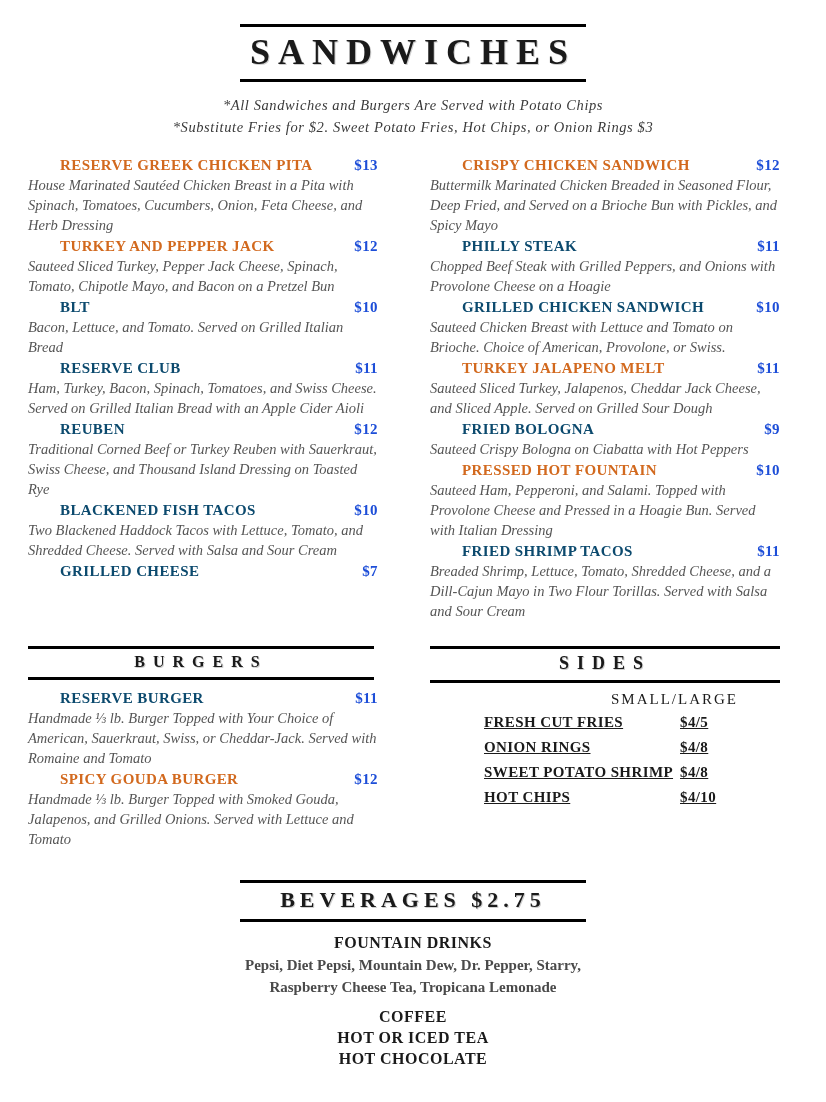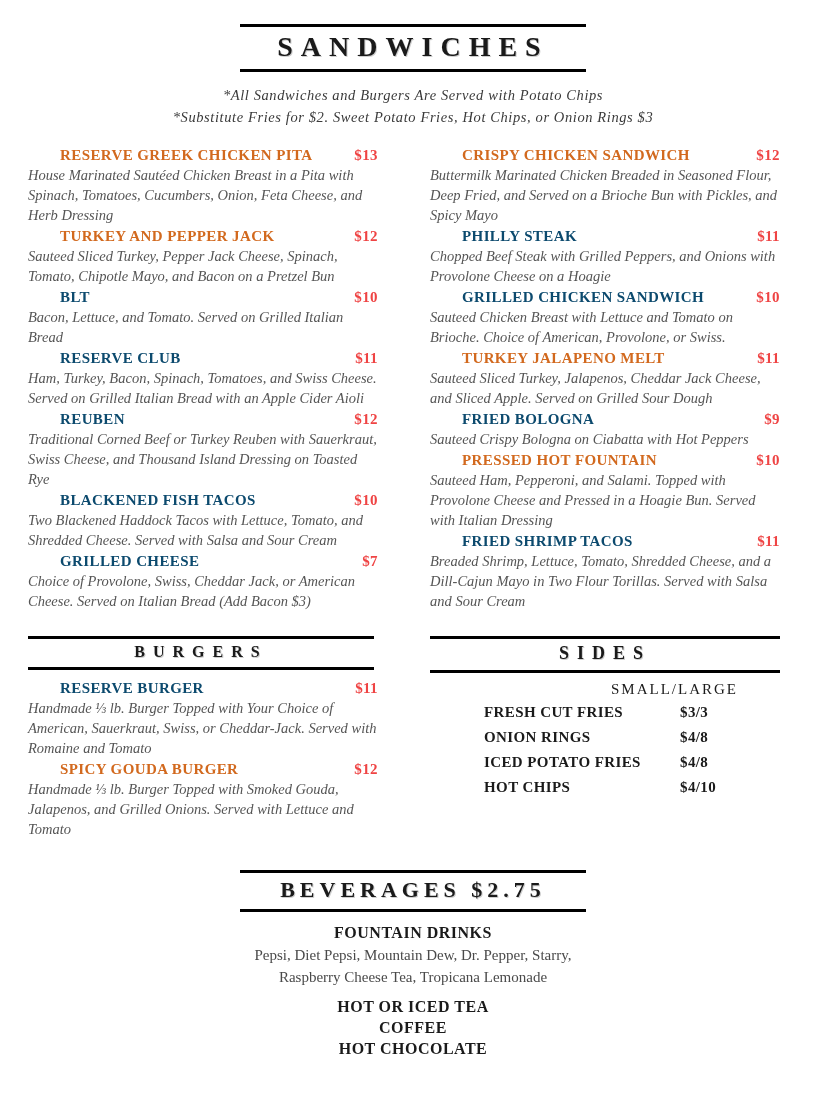--- a/index.html
+++ b/index.html
@@ -44,21 +44,21 @@
     color: #1a1a1a;
     text-shadow: 1px 1px 0 #cfcfcf;
   }
 
   
   #sandwiches-head {
     width: 346px;
     margin: 24px auto 0 auto;
   }
   #sandwiches-head .title {
-    font-size: 28px;
+    font-size: 36px;
     letter-spacing: 8px;
   }
 
   .note {
     text-align: center;
     font-style: italic;
     font-size: 14.5px;
     letter-spacing: 0.6px;
     color: #3a3a3a;
     margin-top: 12px;
@@ -81,21 +81,21 @@
     justify-content: space-between;
     align-items: baseline;
     font-family: "Liberation Serif", serif;
     font-weight: bold;
     font-size: 15px;
     letter-spacing: 0.4px;
     margin-left: 32px;
   }
   .item-head .name { color: #0c4a6e; }
   .item-head .name.accent { color: #d2691e; }
-  .item-head .price { color: #ef4444; font-weight: bold; font-size: 15px; }
+  .item-head .price { color: #1d4ed8; font-weight: bold; font-size: 15px; }
   .item-desc {
     font-style: italic;
     font-size: 14.5px;
     line-height: 1.38;
     color: #555555;
     margin-top: 1px;
   }
 
   
   .lower {
@@ -124,40 +124,41 @@
     padding-right: 42px;
     margin-bottom: 6px;
   }
   .side-row {
     display: flex;
     font-weight: bold;
     font-size: 15px;
     letter-spacing: 0.4px;
     margin-bottom: 8px;
     padding-left: 54px;
+    text-decoration: underline;
   }
   .side-row .sname { width: 196px; }
   .side-row .sprice { }
 
   
   #beverages {
     margin: 28px auto 0 auto;
     width: 346px;
   }
   #beverages .title { font-size: 22px; letter-spacing: 5px; }
 
   .bev-body { text-align: center; margin-top: 12px; }
   .bev-group-title {
     font-weight: bold;
     font-size: 16px;
     letter-spacing: 0.5px;
     margin-bottom: 3px;
   }
   .bev-line {
-    font-weight: normal;
+    font-weight: bold;
     font-size: 15px;
     color: #4a4a4a;
     line-height: 1.45;
   }
   .bev-spacer { height: 10px; }
 </style>
 </head>
 <body>
 
 <div class="page">
@@ -223,21 +224,20 @@
           <span class="price">$10</span>
         </div>
         <div class="item-desc">Two Blackened Haddock Tacos with Lettuce, Tomato, and Shredded Cheese. Served with Salsa and Sour Cream</div>
       </div>
 
       <div class="item">
         <div class="item-head">
           <span class="name">GRILLED CHEESE</span>
           <span class="price">$7</span>
         </div>
-        <div class="item-desc">Choice of Provolone, Swiss, Cheddar Jack, or American Cheese. Served on Italian Bread (Add Bacon $3)</div>
       </div>
 
     </div>
 
     <div class="col">
 
       <div class="item">
         <div class="item-head">
           <span class="name accent">CRISPY CHICKEN SANDWICH</span>
           <span class="price">$12</span>
@@ -329,28 +329,28 @@
         <div class="rule-top"></div>
         <div class="title">SIDES</div>
         <div class="rule-bottom"></div>
       </div>
 
       <div class="sides-wrap">
         <div class="sides-sublabel">SMALL/LARGE</div>
 
         <div class="side-row">
           <span class="sname">FRESH CUT FRIES</span>
-          <span class="sprice">$3/3</span>
+          <span class="sprice">$4/5</span>
         </div>
         <div class="side-row">
           <span class="sname">ONION RINGS</span>
           <span class="sprice">$4/8</span>
         </div>
         <div class="side-row">
-          <span class="sname">ICED POTATO FRIES</span>
+          <span class="sname">SWEET POTATO SHRIMP</span>
           <span class="sprice">$4/8</span>
         </div>
         <div class="side-row">
           <span class="sname">HOT CHIPS</span>
           <span class="sprice">$4/10</span>
         </div>
       </div>
     </div>
   </div>
 
@@ -358,18 +358,18 @@
     <div class="rule-top"></div>
     <div class="title">BEVERAGES $2.75</div>
     <div class="rule-bottom"></div>
   </div>
 
   <div class="bev-body">
     <div class="bev-group-title">FOUNTAIN DRINKS</div>
     <div class="bev-line">Pepsi, Diet Pepsi, Mountain Dew, Dr. Pepper, Starry,</div>
     <div class="bev-line">Raspberry Cheese Tea, Tropicana Lemonade</div>
     <div class="bev-spacer"></div>
+    <div class="bev-group-title">COFFEE</div>
     <div class="bev-group-title">HOT OR ICED TEA</div>
-    <div class="bev-group-title">COFFEE</div>
     <div class="bev-group-title">HOT CHOCOLATE</div>
   </div>
 
 </div>
 
 </body></html>

